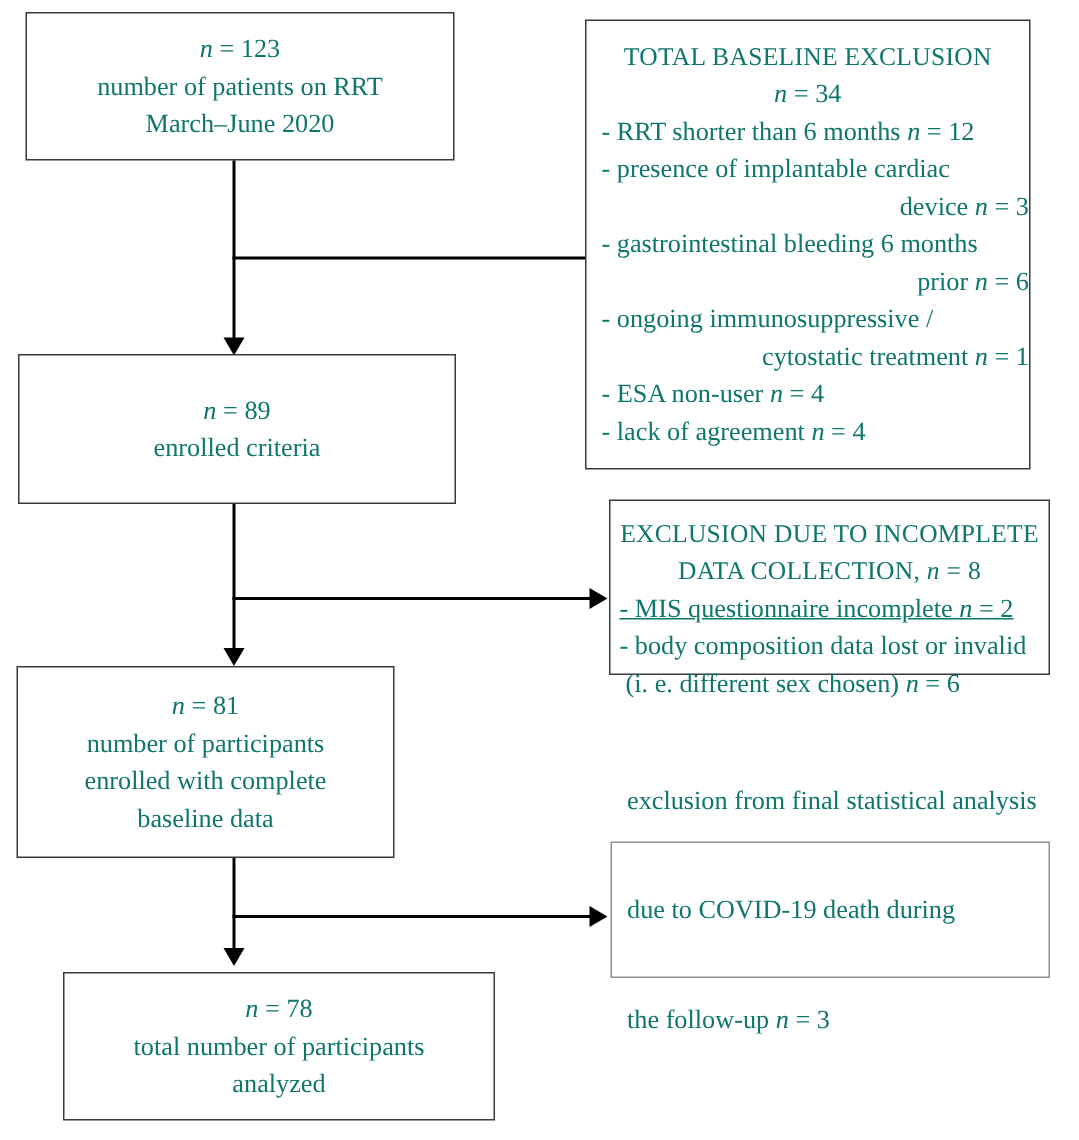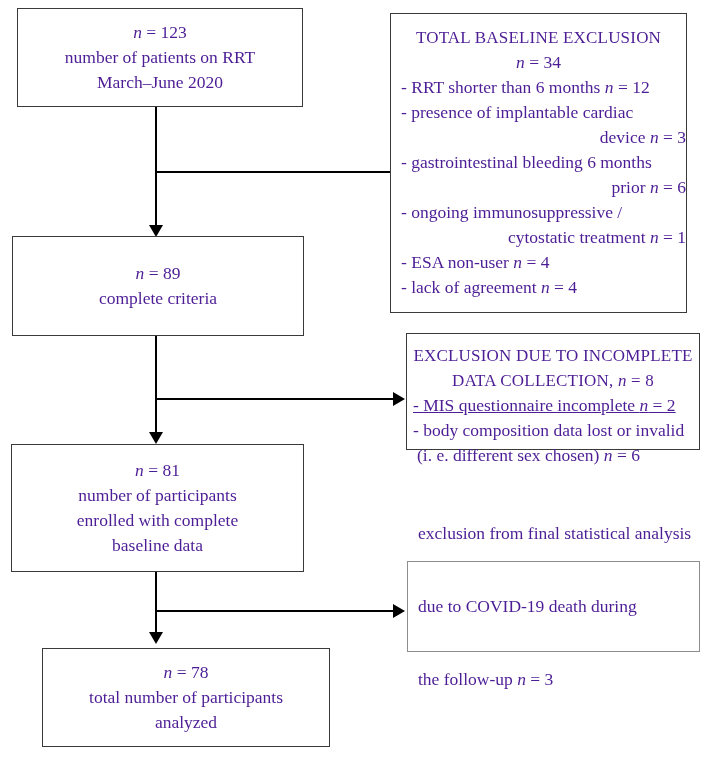--- a/index.html
+++ b/index.html
@@ -6,21 +6,21 @@
     margin: 0;
     padding: 0;
     background: #ffffff;
   }
   #flowchart {
     position: relative;
     width: 719px;
     height: 760px;
     background: #ffffff;
     font-family: "Liberation Serif", "DejaVu Serif", serif;
-    color: #4c1d95;
+    color: #0f766e;
     overflow: hidden;
   }
   .box {
     position: absolute;
     box-sizing: border-box;
     background: #ffffff;
     display: flex;
     flex-direction: column;
     justify-content: center;
   }
@@ -81,29 +81,29 @@
     <div class="line">March–June 2020</div>
   </div>
 
   <div class="vline" style="left:155px; top:107px; height:122px;"></div>
   <div class="arrow-down" style="left:149px; top:225px;"></div>
   <div class="hline" style="left:155px; top:171px; width:239px;"></div>
   <div class="arrow-right" style="left:393px; top:165px;"></div>
 
   <div class="box dark" style="left:12px; top:236px; width:292px; height:100px;">
     <div class="line"><i class="it">n</i><span> = 89</span></div>
-    <div class="line">complete criteria</div>
+    <div class="line">enrolled criteria</div>
   </div>
 
   <div class="vline" style="left:155px; top:336px; height:100px;"></div>
   <div class="arrow-down" style="left:149px; top:432px;"></div>
   <div class="hline" style="left:155px; top:398px; width:239px;"></div>
   <div class="arrow-right" style="left:393px; top:392px;"></div>
 
-  <div class="box dark" style="left:11px; top:444px; width:293px; height:128px;align-items:center;">
+  <div class="box dark" style="left:11px; top:444px; width:252px; height:128px;align-items:center;">
     <div class="line"><i class="it">n</i><span> = 81</span></div>
     <div class="line">number of participants</div>
     <div class="line">enrolled with complete</div>
     <div class="line">baseline data</div>
   </div>
 
   <div class="vline" style="left:155px; top:572px; height:64px;"></div>
   <div class="arrow-down" style="left:149px; top:632px;"></div>
   <div class="hline" style="left:155px; top:610px; width:239px;"></div>
   <div class="arrow-right" style="left:393px; top:604px;"></div>

